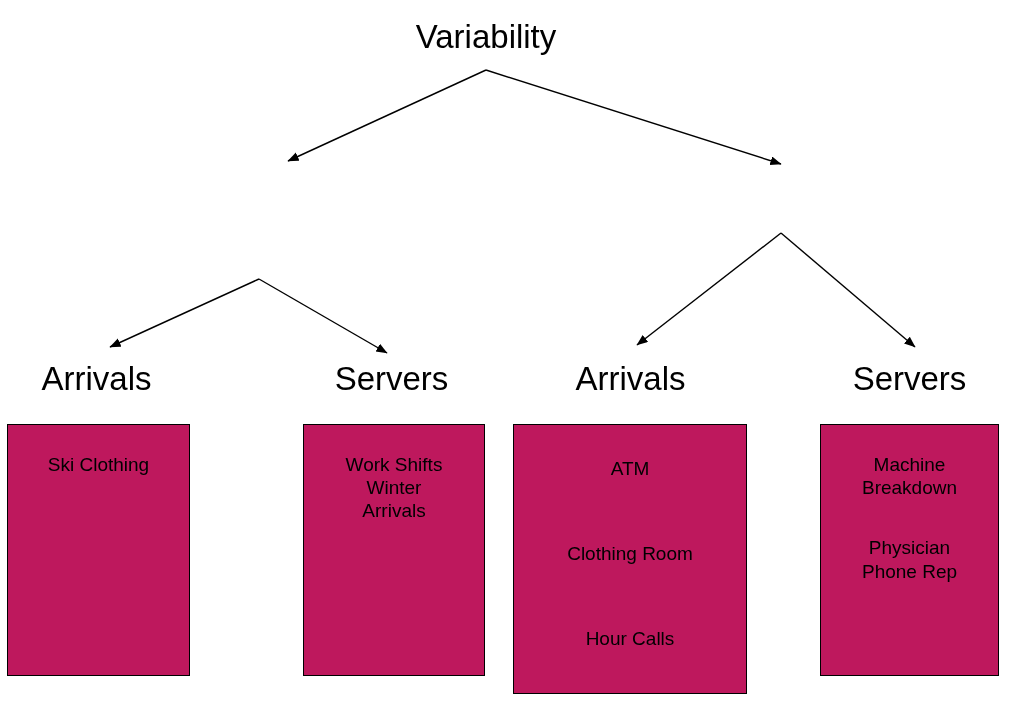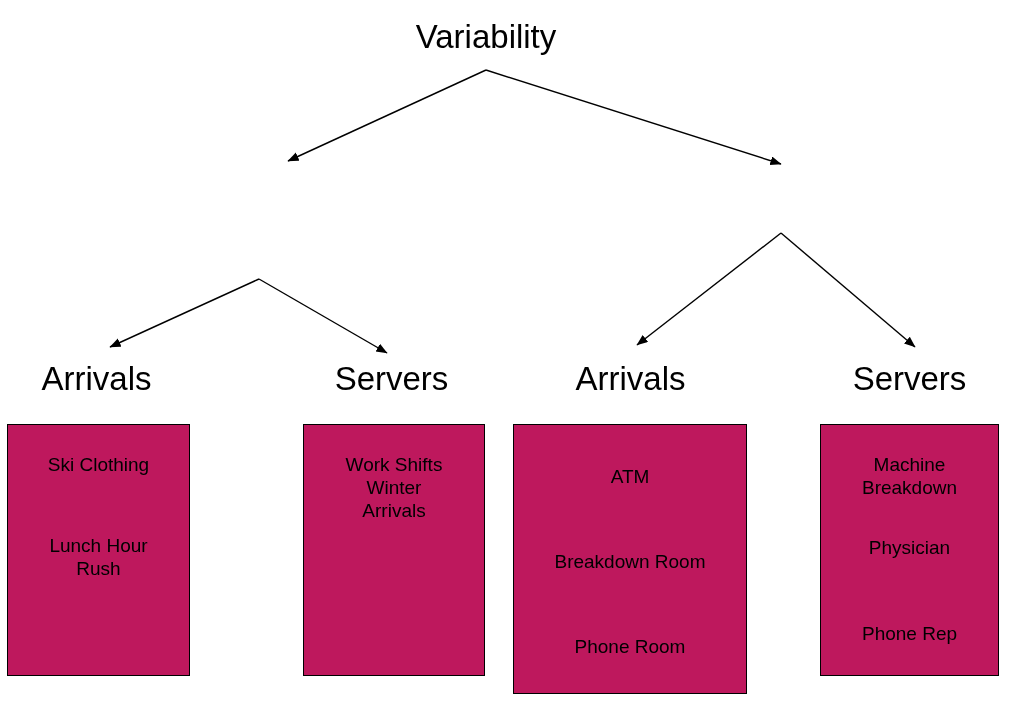--- a/index.html
+++ b/index.html
@@ -100,36 +100,34 @@
   </div>
   <div class="node-label level-3" style="left:534px; top:362px; width:193px;">
     <span>Arrivals</span>
   </div>
   <div class="node-label level-3" style="left:822px; top:362px; width:175px;">
     <span>Servers</span>
   </div>
 
   <div class="leaf-box" style="left:7px; top:424px; width:183px; height:252px; padding-top:28px;">
     <div class="leaf-item" style="margin-bottom:58px;">Ski Clothing</div>
-    <div class="leaf-item">Lunch Hour
-Rush</div>
   </div>
 
   <div class="leaf-box" style="left:303px; top:424px; width:182px; height:252px; padding-top:28px;">
     <div class="leaf-item" style="">Work Shifts</div>
     <div class="leaf-item">Winter
 Arrivals</div>
   </div>
 
-  <div class="leaf-box" style="left:513px; top:424px; width:234px; height:270px; padding-top:40px;">
+  <div class="leaf-box" style="left:513px; top:424px; width:234px; height:270px; padding-top:32px;">
     <div class="leaf-item" style="margin-bottom:62px;">ATM</div>
-    <div class="leaf-item" style="margin-bottom:62px;">Breakdown Room</div>
-    <div class="leaf-item">Phone Room</div>
+    <div class="leaf-item" style="margin-bottom:62px;">Clothing Room</div>
+    <div class="leaf-item">Hour Calls</div>
   </div>
 
   <div class="leaf-box" style="left:820px; top:424px; width:179px; height:252px; padding-top:28px;">
     <div class="leaf-item" style="margin-bottom:37px;text-align:center;">Machine
 Breakdown</div>
-    <div class="leaf-item" style="margin-bottom:62px;">Physician</div>
+    <div class="leaf-item" style="">Physician</div>
     <div class="leaf-item">Phone Rep</div>
   </div>
 
 </div>
 
 </body></html>

